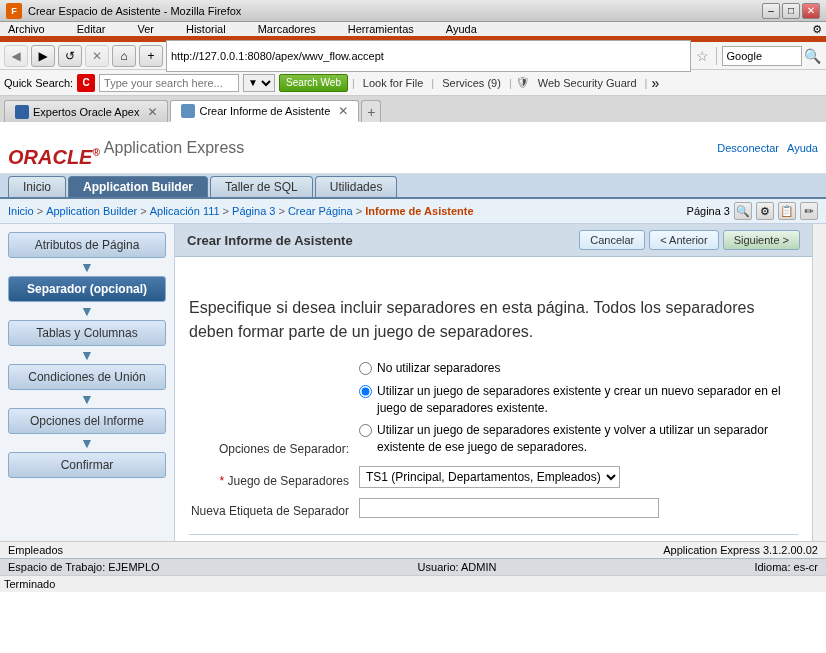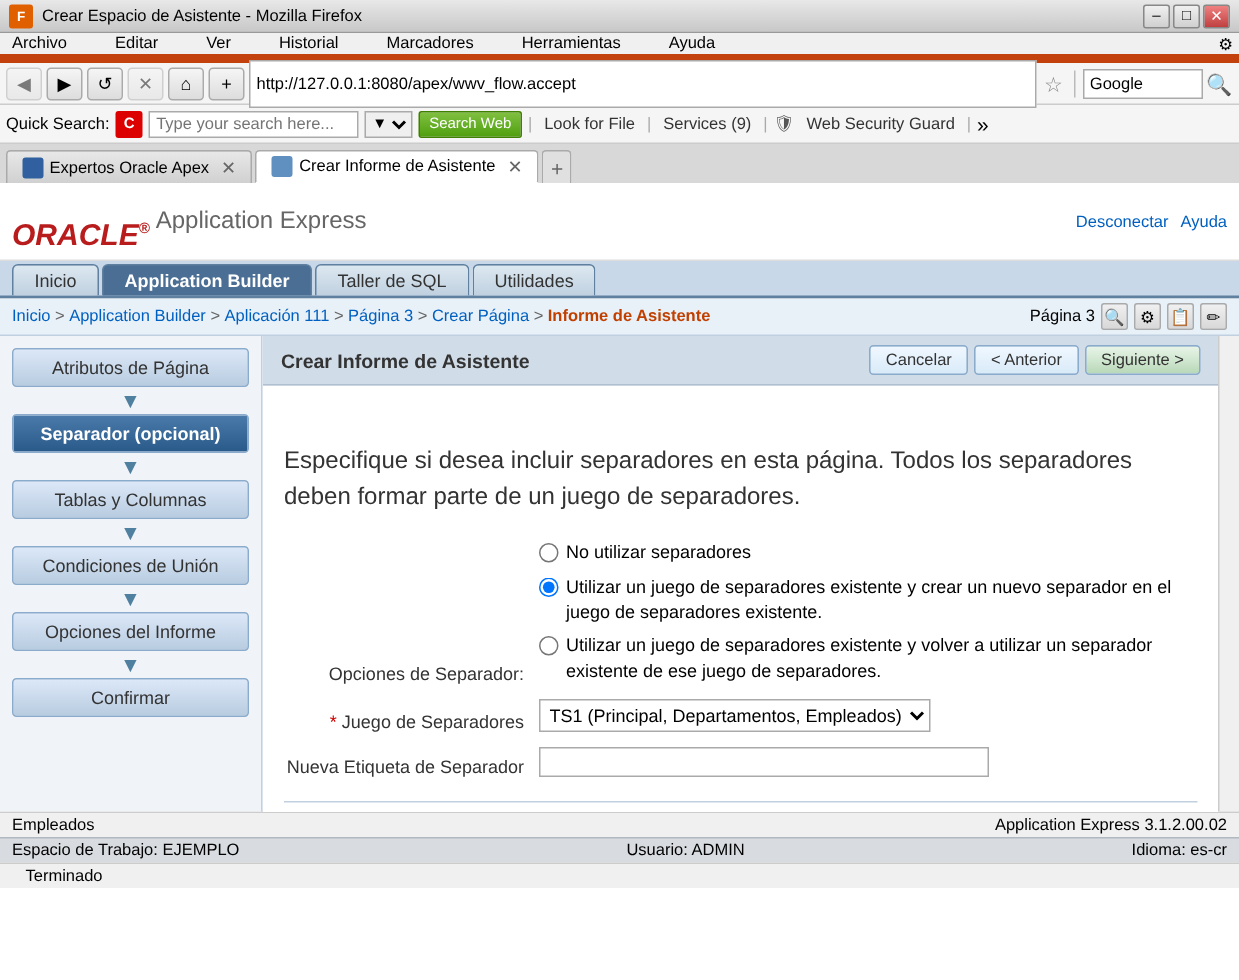--- a/index.html
+++ b/index.html
@@ -272,21 +272,21 @@
       padding: 2px 8px;
       font-size: 11px;
       display: flex;
       justify-content: space-between;
       align-items: center;
       border-top: 1px solid #b0b8c0;
     }
     .status-ready {
       background: #f0f0f0;
       border-top: 1px solid #ccc;
-      padding: 2px 17px;
+      padding: 2px 4px;
       font-size: 11px;
     }
 
     .scrollbar-right {
       width: 14px;
       background: #f0f0f0;
       border-left: 1px solid #ccc;
       flex-shrink: 0;
     }
   </style>

